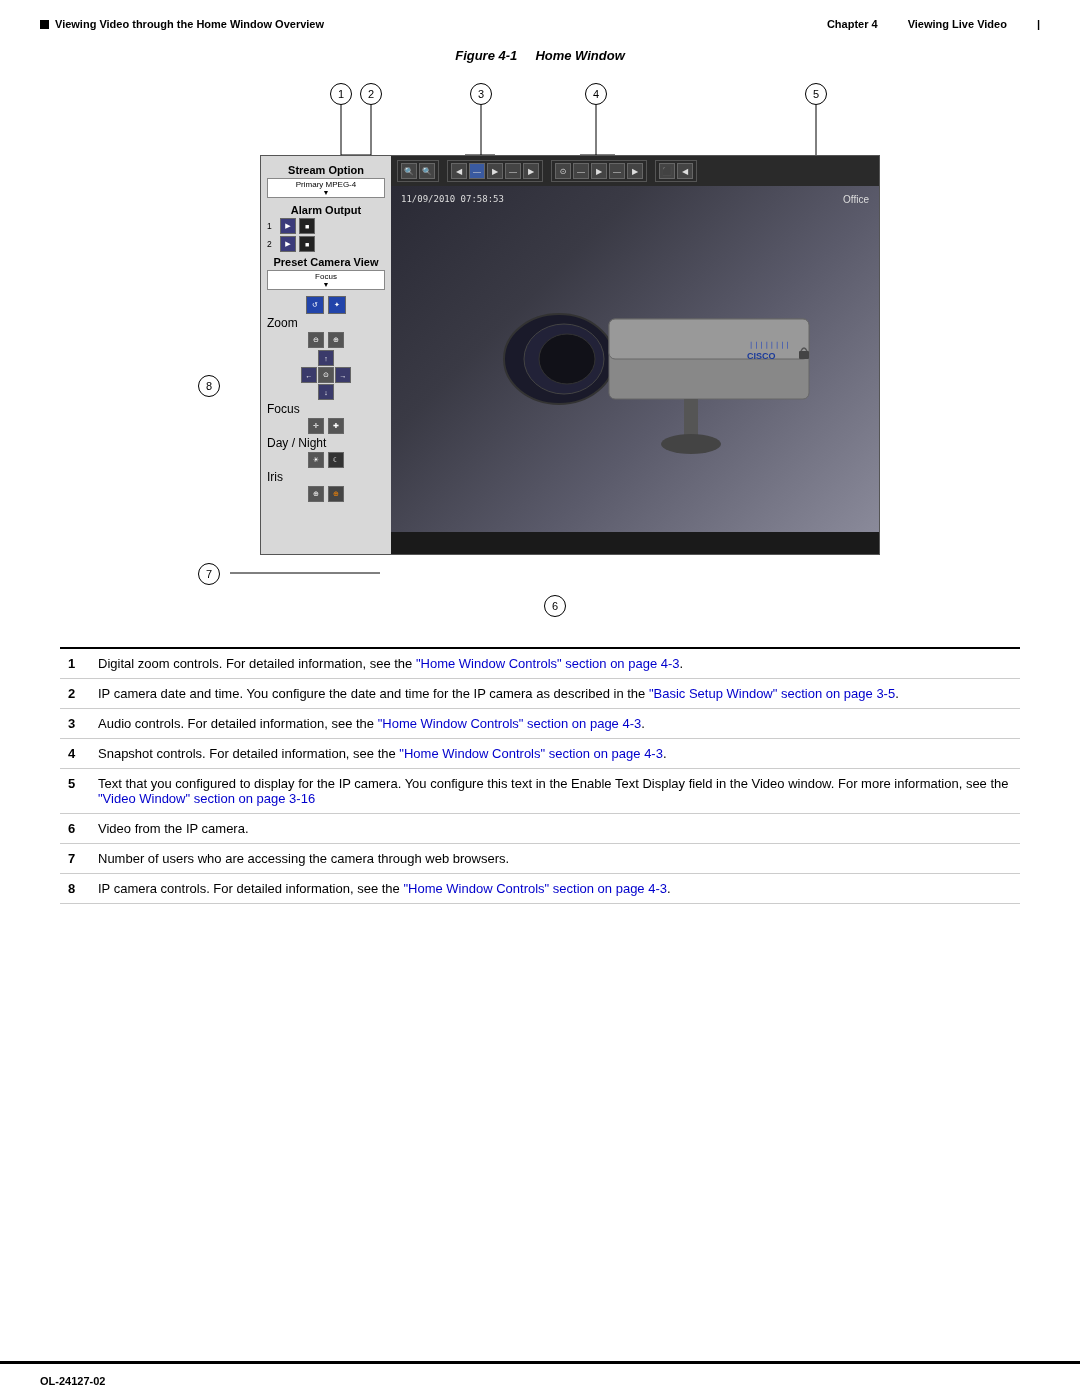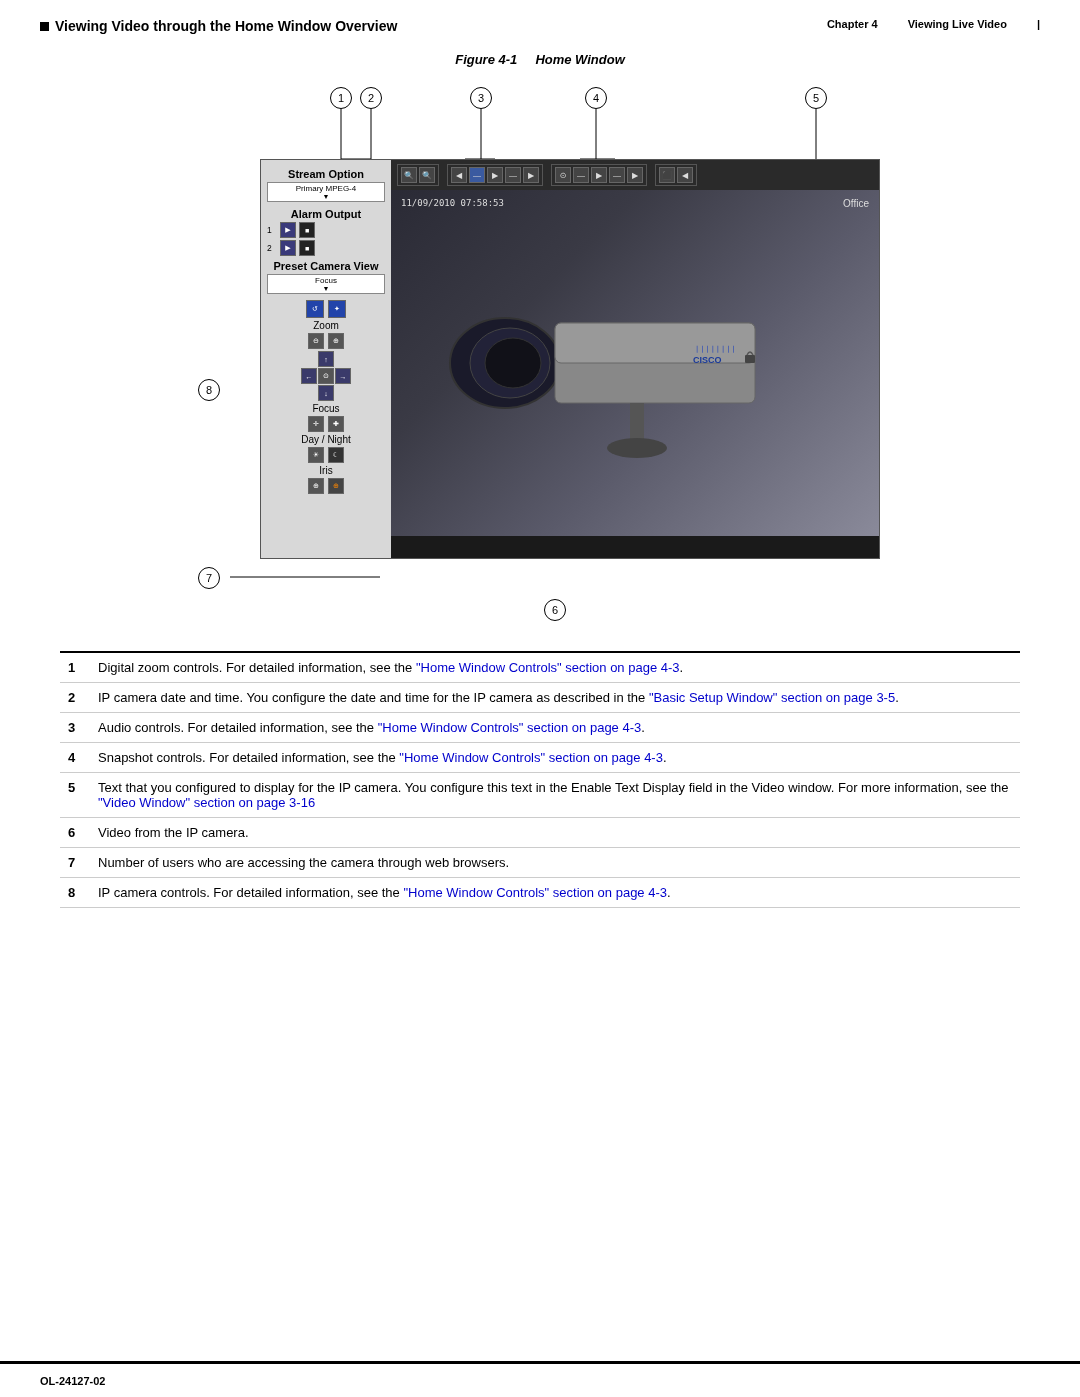--- a/index.html
+++ b/index.html
@@ -18,21 +18,21 @@
       display: flex;
       justify-content: space-between;
       align-items: flex-start;
       padding: 18px 40px 8px 40px;
       border-bottom: none;
     }
     .header-left {
       display: flex;
       align-items: center;
       gap: 6px;
-      font-size: 14px;
+      font-size: 11px;
       font-weight: bold;
     }
     .header-left .black-square {
       width: 9px;
       height: 9px;
       background: #000;
       display: inline-block;
     }
     .header-right {
       font-size: 11px;
@@ -180,21 +180,21 @@
       font-size: 8px;
       color: #ddd;
     }
 
     .camera-video {
       background: linear-gradient(135deg, #2a2a35 0%, #3a3a45 30%, #5a5a6a 60%, #8a8a9a 100%);
       height: calc(100% - 30px - 22px);
       position: relative;
       display: flex;
       align-items: center;
-      justify-content: center;
+      justify-content: flex-end;
       overflow: hidden;
     }
 
     .video-timestamp {
       position: absolute;
       top: 8px;
       left: 10px;
       color: #ddd;
       font-size: 9px;
       font-family: monospace;
@@ -322,22 +322,21 @@
     }
 
     .iris-controls {
       display: flex;
       gap: 4px;
       justify-content: center;
       margin: 2px 0;
     }
 
     .sidebar-label {
-      text-align: center;
-      font-size: 10px;
+      font-size: 12px;
       margin-top: 2px;
       margin-bottom: 1px;
     }
 
     .preset-icons {
       display: flex;
       gap: 4px;
       justify-content: center;
       margin: 2px 0;
     }

